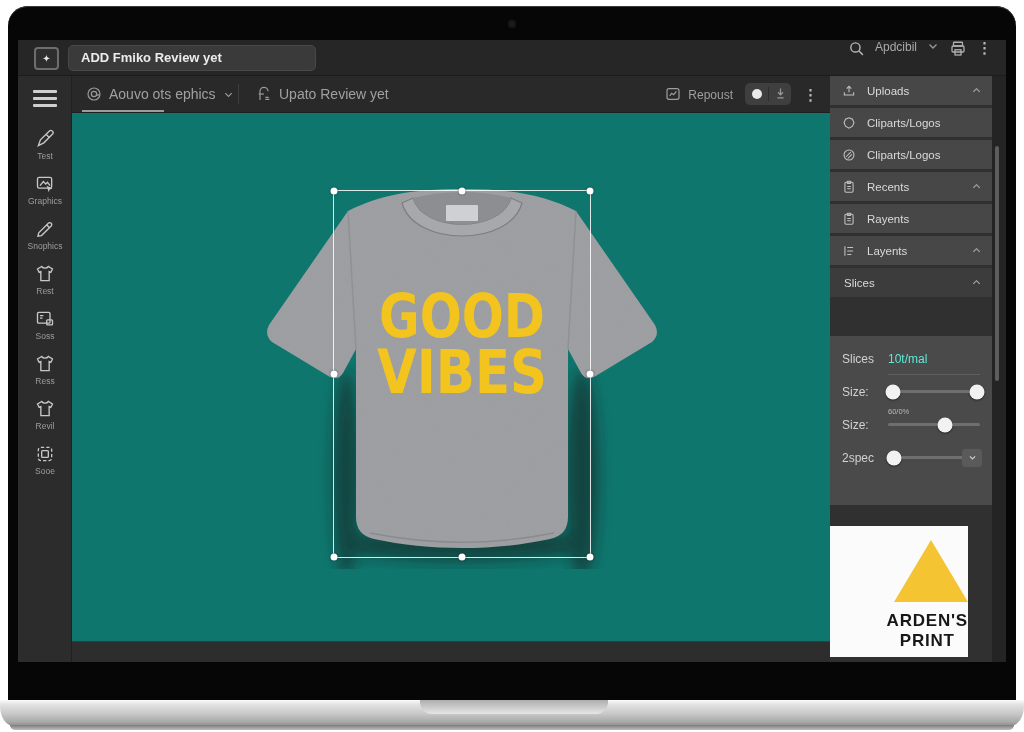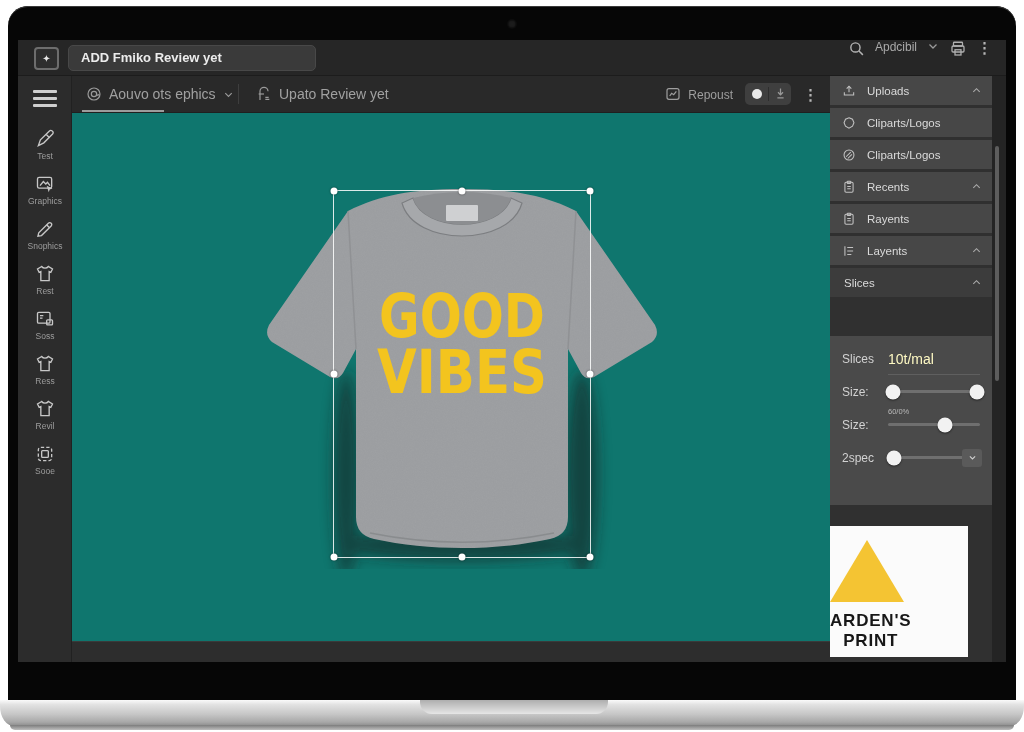--- a/index.html
+++ b/index.html
@@ -68,36 +68,36 @@
   .panel-header { height:36px; background:#2b2b2b; border-bottom:2px solid #222; color:#f0f0f0;
     font-size:13px; font-weight:bold; line-height:35px; padding-left:14px; }
   .p-row { height:29px; margin-bottom:3px; background:#474747; display:flex; align-items:center; padding:0 10px 0 12px;justify-content:flex-end; }
   .p-row .p-icon { width:15px; color:#c2c2c2; margin-right:10px; display:inline-flex; }
   .p-row .p-label { flex:1; color:#dadada; font-size:11.5px; white-space:nowrap; }
   .p-row .chev { color:#aaa; display:inline-flex; }
   .p-row.section { background:#3c3c3c; padding-left:14px; }
   .controls { position:absolute; left:0; top:260px; width:162px; height:169px; background:#4a4a4a; padding:6px 12px 0 12px; }
   .c-row { position:relative; height:33px; display:flex; align-items:center; }
   .c-label { width:46px; color:#d2d2d2; font-size:12px; }
-  .c-value { color:#fef9c3; font-size:14px;text-align:right; }
+  .c-value { color:#5eead4; font-size:12px;text-align:right; }
   .c-track-wrap { position:relative; flex:1; height:100%; }
   .c-track { position:absolute; left:0; right:0; top:50%; height:3px; margin-top:-1.5px; background:#6f6f6f; border-radius:2px; }
   .c-handle { position:absolute; top:50%; width:15px; height:15px; background:#f2f2f2; border-radius:50%;
     transform:translate(-50%,-50%); box-shadow:0 1px 2px rgba(0,0,0,.5); }
   .c-divider { position:absolute; left:46px; right:0; bottom:0; height:1px; background:#5f5f5f; }
   .mini-val { position:absolute; left:0; top:-1px; font-size:7.5px; color:#b8b8b8; }
   .dd-box { position:absolute; right:-2px; top:50%; transform:translateY(-50%); width:20px; height:18px;
     background:#5a5a5a; border-radius:3px; display:flex; align-items:center; justify-content:center; color:#cfcfcf; }
 
   .scroll-gutter { position:absolute; left:974px; top:36px; width:14px; height:586px; background:#242424; }
   .scroll-thumb { position:absolute; left:3px; top:70px; width:4px; height:235px; background:#5d5d5d; border-radius:2px; }
 
   
   .logo-card { position:absolute; left:0px; top:450px; width:138px; height:131px; background:#fbfbfb;
-    display:flex; flex-direction:column; align-items:flex-start; }
+    display:flex; flex-direction:column; align-items:flex-end; }
   .logo-triangle { width:0; height:0; margin-top:14px;
     border-left:37px solid transparent; border-right:37px solid transparent; border-bottom:62px solid #F4C433; }
   .logo-text { margin-top:9px; text-align:center; color:#171717; font-weight:bold; font-size:17px;
     letter-spacing:0.8px; line-height:1.18; }
 </style>
 </head>
 <body>
 
 <div class="laptop-bezel"></div>
 <div class="camera-dot"></div>

